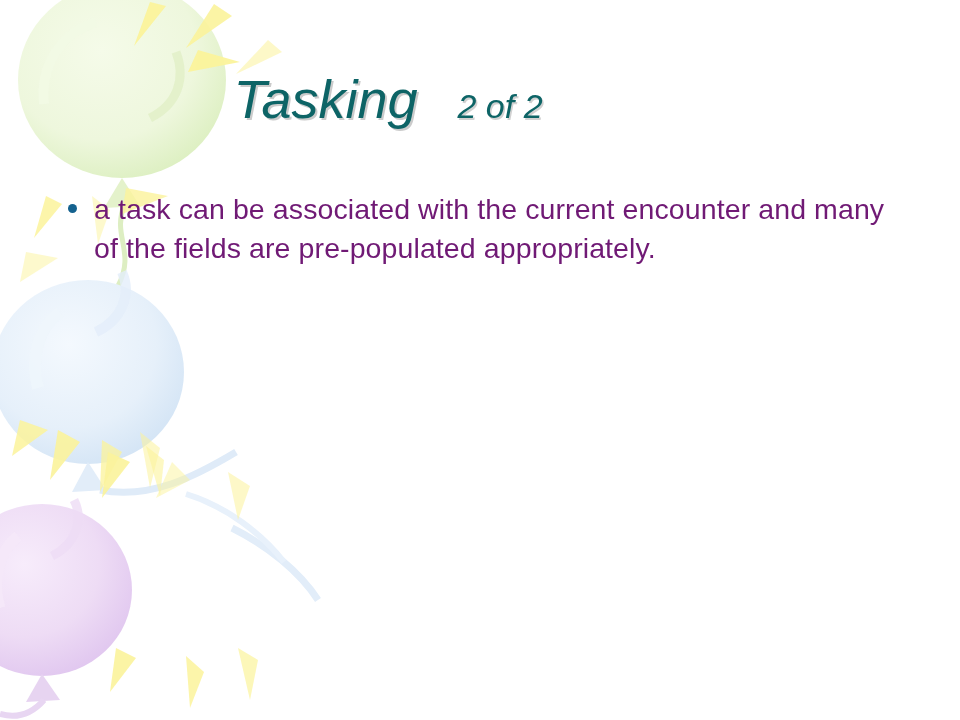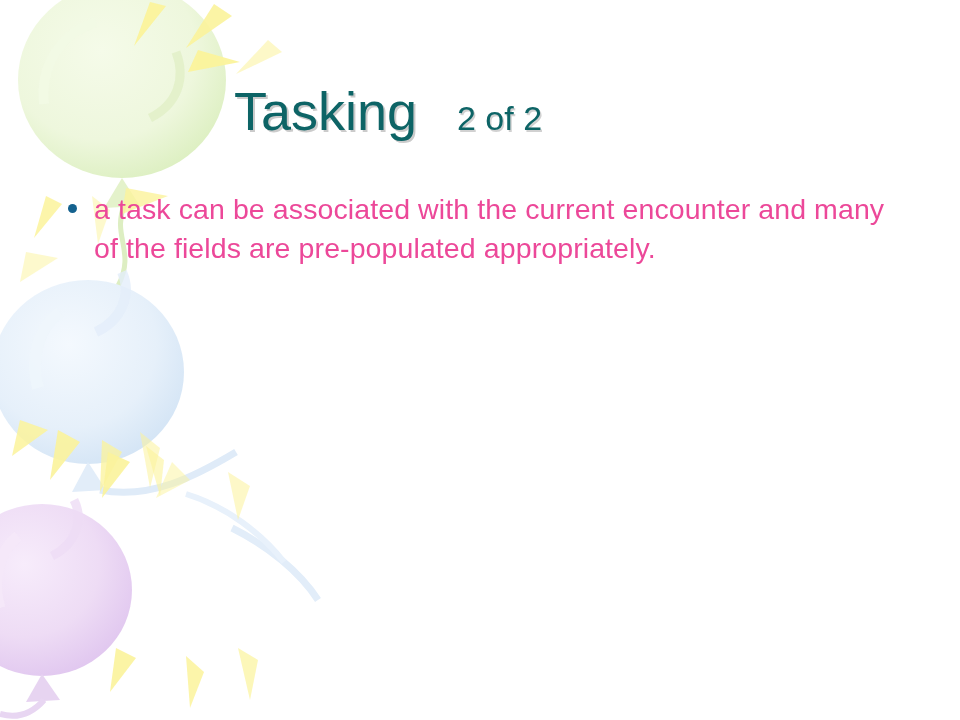--- a/index.html
+++ b/index.html
@@ -24,24 +24,25 @@
     left: 0; top: 0;
     width: 960px;
     height: 720px;
     pointer-events: none;
   }
 
   
   .title-block {
     position: absolute;
     left: 0;
-    top: 80px;
+    top: 68px;
     width: 776px;
     text-align: center;
     white-space: nowrap;
+    font-style: italic;
   }
   .title-main {
     font-size: 54px;
     font-weight: 400;
     color: #0d6466;
     letter-spacing: 0px;
     text-shadow: 2px 2px 0 rgba(140,140,140,0.45);
   }
   .title-sub {
     font-size: 34px;
@@ -68,21 +69,21 @@
     left: 8px;
     top: 14px;
     width: 9px;
     height: 9px;
     border-radius: 50%;
     background: #14628f;
   }
   .bullet-text {
     font-size: 28.5px;
     line-height: 39px;
-    color: #ec4899;
+    color: #701a75;
     font-weight: 400;
     letter-spacing: 0.1px;
   }
 </style>
 </head>
 <body>
 
 <div class="slide">
 
   <svg class="decor" viewBox="0 0 960 720" width="960" height="720" xmlns="http://www.w3.org/2000/svg">

